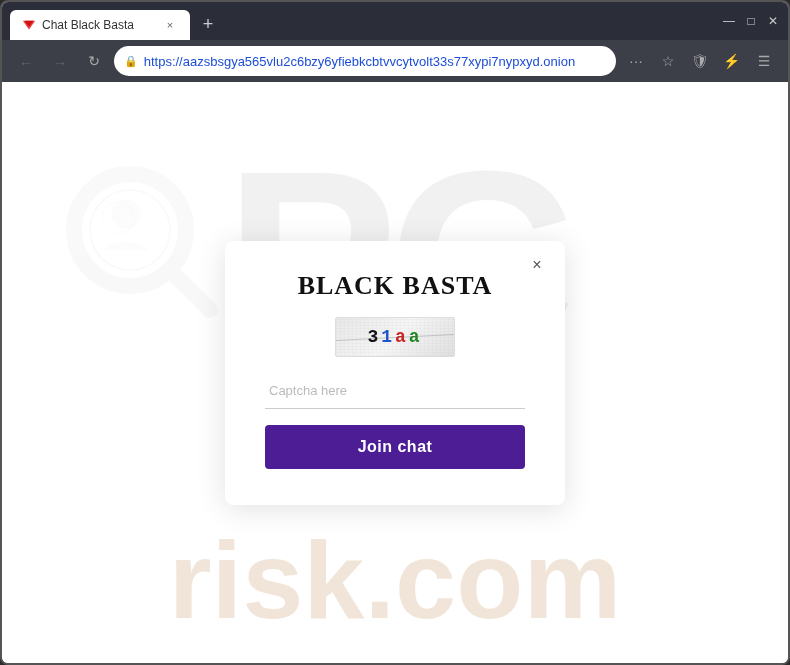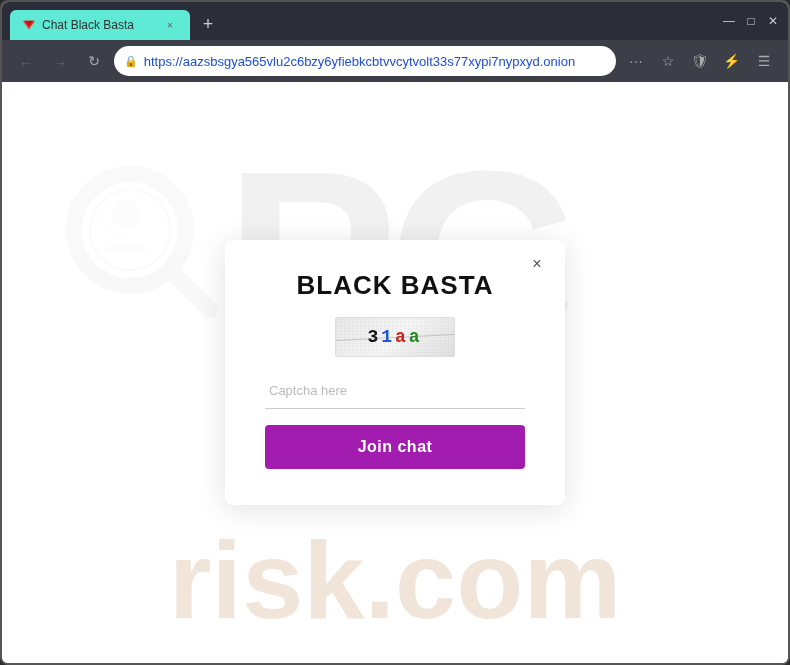--- a/index.html
+++ b/index.html
@@ -35,21 +35,21 @@
     }
 
     .tab-area {
       display: flex;
       align-items: flex-end;
       height: 100%;
       flex: 1;
     }
 
     .tab {
-      background: #5eead4;
+      background: #ffffff;
       height: 30px;
       display: flex;
       align-items: center;
       padding: 12px 12px;
       border-radius: 6px 6px 0 0;
       gap: 6px;
       min-width: 180px;
       max-width: 220px;
     }
 
@@ -274,21 +274,21 @@
       color: #555;
       font-size: 16px;
     }
 
     .modal-title {
       font-size: 26px;
       font-weight: 900;
       color: #111;
       text-align: center;
       letter-spacing: 1px;
-      font-family: Liberation Sans, sans-serif;
+      font-family: Liberation Serif, serif;
     }
 
     .form-input {
       width: 100%;
       height: 36px;
       border: none;
       border-bottom: 1px solid #ccc;
       outline: none;
       font-size: 13px;
       color: #888;
@@ -343,21 +343,21 @@
       right: 0;
       height: 1px;
       background: rgba(100,100,100,0.3);
       z-index: 2;
       transform: rotate(-3deg);
     }
 
     .join-btn {
       width: 100%;
       height: 44px;
-      background: #a21caf;
+      background: #4c1d95;
       color: #fff;
       border: none;
       border-radius: 4px;
       font-size: 16px;
       font-weight: bold;
       cursor: pointer;
       letter-spacing: 0.5px;
     }
   </style>
 </head>

